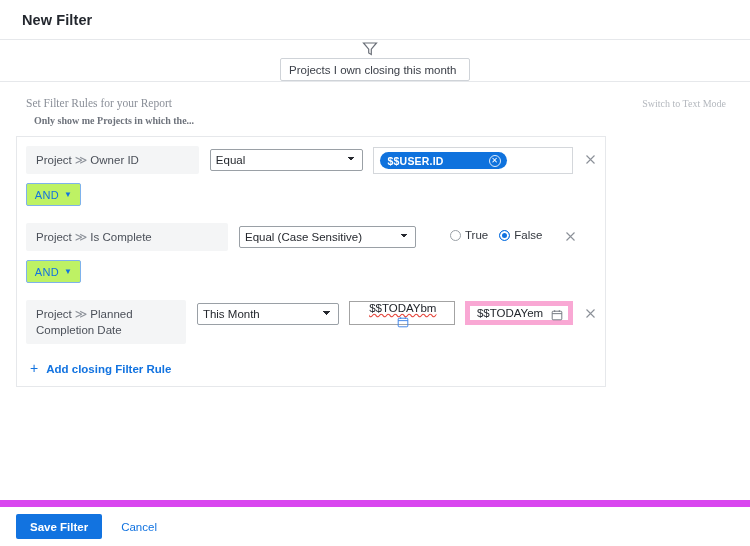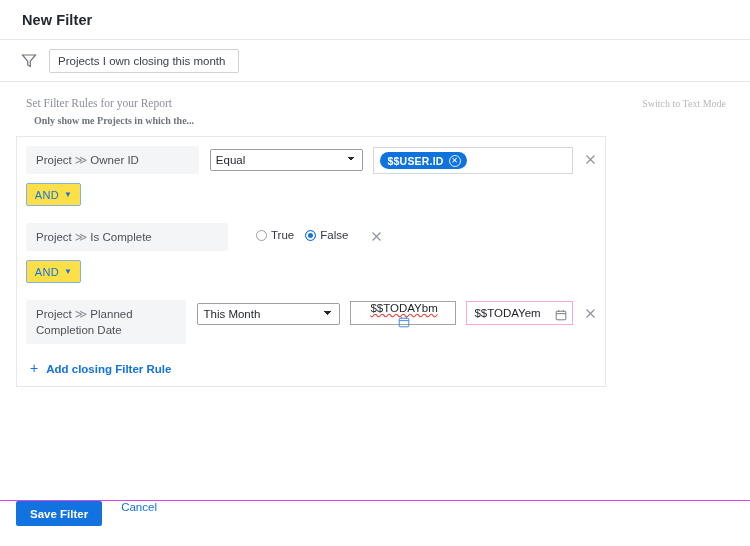--- a/index.html
+++ b/index.html
@@ -24,20 +24,21 @@
   }
   .header-title{font-size:14.5px;font-weight:bold;color:#23272e;letter-spacing:.1px;}
 
   
   .namebar{
     height:42px;min-height:42px;
     display:flex;align-items:center;
     padding:0 20px;
     border-bottom:1px solid #e6e8eb;
     box-sizing:border-box;
+    flex-direction:column;
   }
   .funnel-icon{width:18px;height:18px;margin-right:11px;display:block;color:#6b7079;flex:0 0 auto;}
   .name-input{
     width:172px;height:22px;
     border:1px solid #cfd3d8;border-radius:2px;
     background:#fff;
     font-family:"Liberation Sans", sans-serif;
     font-size:11.5px;color:#3c4049;
     padding:0 8px;box-sizing:content-box;
     outline:none;
@@ -101,56 +102,56 @@
     width:236px;height:27px;
     border:1px solid #d4d7db;background:#fff;
     display:flex;align-items:center;
     padding:0 6px;box-sizing:border-box;
   }
   .chip{
     display:inline-flex;align-items:center;
     background:#0f72dd;color:#fff;
     border-radius:11px;
     height:17px;padding:0 6px 0 8px;
-    font-size:10.5px;font-weight:bold;letter-spacing:.2px;
+    font-size:10.5px;font-weight:bold;letter-spacing:.2px;gap:40px;
   }
   .chip-x{
     display:inline-flex;align-items:center;justify-content:center;
     width:10px;height:10px;border-radius:50%;
     border:1px solid rgba(255,255,255,.85);
     margin-left:5px;font-size:8px;line-height:1;
     font-weight:normal;
   }
 
   .row-x{
     margin-left:11px;margin-top:7px;
     width:13px;height:13px;color:#8b9098;
     cursor:pointer;flex:0 0 auto;
   }
   .row-x svg{display:block;}
 
   
-  .radio-group{display:flex;align-items:center;margin-left:12px;margin-top:6px;padding-left:16px;}
+  .radio-group{display:flex;align-items:center;margin-left:18px;margin-top:6px;padding-left:16px;}
   .radio{display:inline-flex;align-items:center;margin-right:11px;}
   .rdot{
     width:11px;height:11px;border-radius:50%;
     border:1px solid #9aa0a6;background:#fff;
     box-sizing:border-box;margin-right:4px;display:block;
   }
   .rdot.on{
     border:1px solid #1273e0;background:#1273e0;
     box-shadow:inset 0 0 0 2px #fff;
   }
   .rlabel{font-size:11.5px;color:#33373e;}
 
   
   .date-box{
     margin-left:10px;margin-top:1px;
     width:134px;height:24px;
-    border:1px solid #f9a8d4;background:#fff;
+    border:5px solid #f9a8d4;background:#fff;
     display:flex;align-items:center;justify-content:space-between;
     padding:0 5px 0 7px;box-sizing:border-box;
     position:relative;
   }
   .date-box.focused{border:1px solid #a3a3a3;flex-direction:column;}
   .date-text{
     font-size:11.5px;color:#22262c;white-space:nowrap;
     position:relative;
   }
   .date-text.misspelled{
@@ -167,39 +168,39 @@
   .cal-icon{width:12px;height:12px;flex:0 0 auto;}
   .cal-icon.blue{color:#3b82e8;}
   .cal-icon.grey{color:#70757c;}
 
   
   .and-wrap{padding:0 0 8px 9px;}
   .and-btn{
     display:inline-flex;align-items:center;justify-content:center;
     width:55px;height:23px;
     border:1px solid #7eb2ec;border-radius:2px;
-    background:#fde047;color:#1273e0;
+    background:#bef264;color:#1273e0;
     font-size:11px;letter-spacing:.3px;
     cursor:pointer;box-sizing:border-box;
   }
   .and-caret{margin-left:5px;font-size:8px;line-height:1;}
 
   .add-rule{
     display:flex;align-items:center;
     padding:9px 0 11px 13px;
     cursor:pointer;
   }
   .plus-icon{color:#1273e0;font-size:14px;line-height:1;margin-right:8px;margin-top:-1px;}
   .add-rule-label{font-size:11.5px;color:#1273e0;font-weight:bold;}
 
   
   .footer{
     height:46px;min-height:46px;
-    border-top:1px solid #d946ef;
-    display:flex;align-items:flex-start;
+    border-top:7px solid #d946ef;
+    display:flex;align-items:center;
     padding:0 16px;box-sizing:border-box;
   }
   .save-btn{
     background:#1273e0;color:#fff;border:none;border-radius:2px;
     height:25px;padding:0 14px;
     font-family:"Liberation Sans", sans-serif;
     font-size:11.5px;font-weight:bold;
     cursor:pointer;
   }
   .cancel-btn{
@@ -263,20 +264,23 @@
         <div class="and-btn">
           <span>AND</span>
           <span class="and-caret">▼</span>
         </div>
       </div>
 
       <div class="rule-row">
         <div class="field-label">
           <span>Project</span><span class="field-sep">≫</span><span>Is Complete</span>
         </div>
+        <select class="op-select">
+          <option>Equal (Case Sensitive)</option>
+        </select>
         <div class="radio-group">
           <label class="radio">
             <span class="rdot"></span>
             <span class="rlabel">True</span>
           </label>
           <label class="radio">
             <span class="rdot on"></span>
             <span class="rlabel">False</span>
           </label>
         </div>

